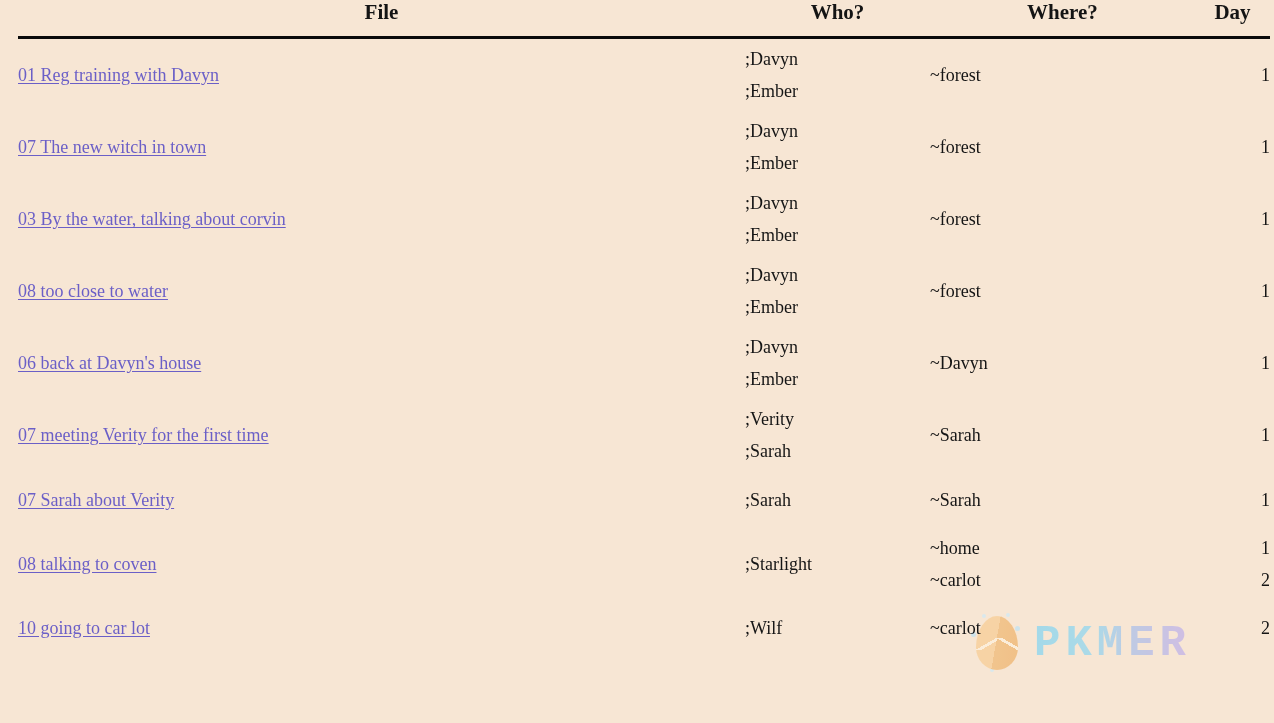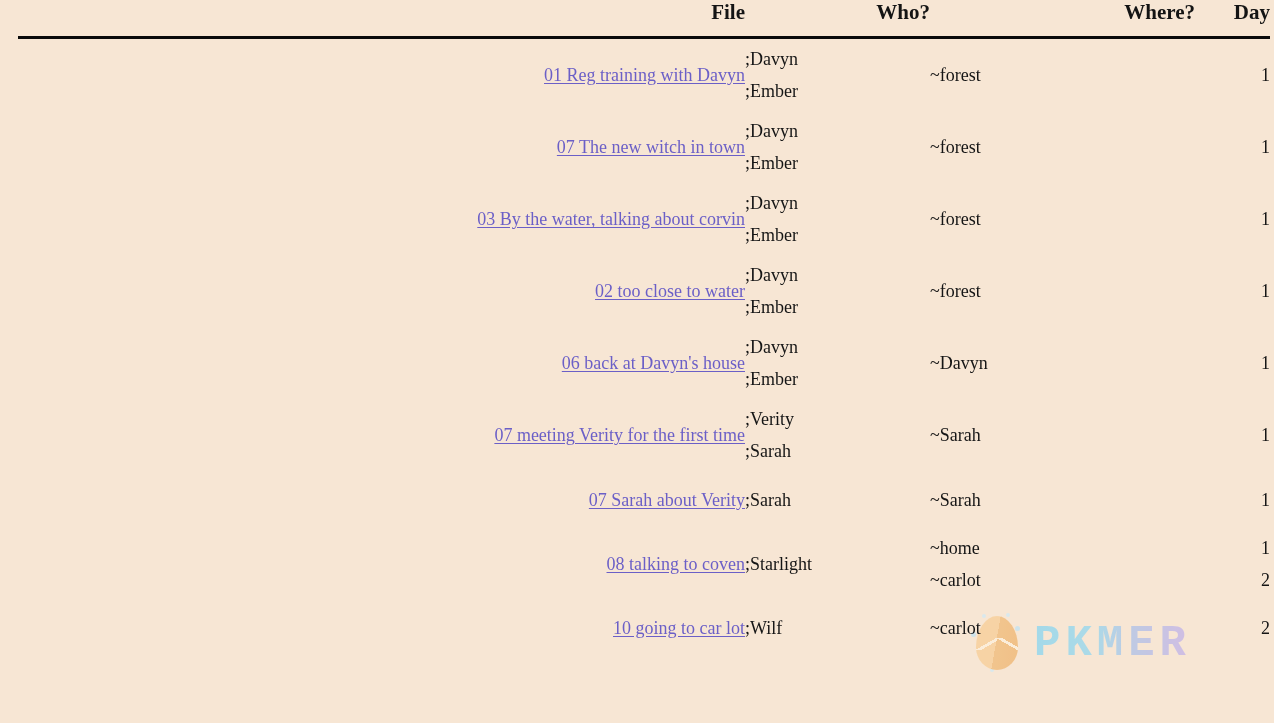--- a/index.html
+++ b/index.html
@@ -30,42 +30,42 @@
     margin: 0 0 0 18px;
     table-layout: fixed;
     position: relative;
     z-index: 2;
   }
 
   table.file-table thead th {
     font-weight: bold;
     font-size: 21px;
     color: #141414;
-    text-align: right;
+    text-align: center;
     padding: 0 0 12px 0;
     vertical-align: bottom;
     border-bottom: 3px solid #0a0a0a;
     line-height: 1.15;
   }
 
   th.col-file   { width: 727px; padding-left: 8px; }
   th.col-who    { width: 185px; padding-left: 8px; }
   th.col-where  { width: 265px; padding-left: 8px; }
   th.col-day    { width: 75px;  text-align: right; padding-right: 30px; }
 
   table.file-table tbody td {
     font-size: 18px;
     color: #151515;
     vertical-align: middle;
     padding: 4px 0;
     line-height: 1.78;
     border: none;
   }
 
-  td.cell-file  { padding-left: 8px; text-align: right; }
+  td.cell-file  { padding-left: 8px; }
   td.cell-who   { padding-left: 8px; }
   td.cell-where { padding-left: 8px; }
   td.cell-day   { text-align: right; padding-right: 47px; }
 
   tbody tr { height: 72px; }
   tbody tr.single-line { height: 56px; }
 
   .file-link {
     color: #6b5fc7;
     text-decoration: underline;
@@ -189,21 +189,21 @@
             <span class="who-line">;Ember</span>
           </td>
           <td class="cell-where">
             <span class="where-line">~forest</span>
           </td>
           <td class="cell-day">
             <span class="day-line">1</span>
           </td>
         </tr>
         <tr>
-          <td class="cell-file"><a class="file-link">02 too close to water</a></td>
+          <td class="cell-file"><a class="file-link">08 too close to water</a></td>
           <td class="cell-who">
             <span class="who-line">;Davyn</span>
             <span class="who-line">;Ember</span>
           </td>
           <td class="cell-where">
             <span class="where-line">~forest</span>
           </td>
           <td class="cell-day">
             <span class="day-line">1</span>
           </td>

